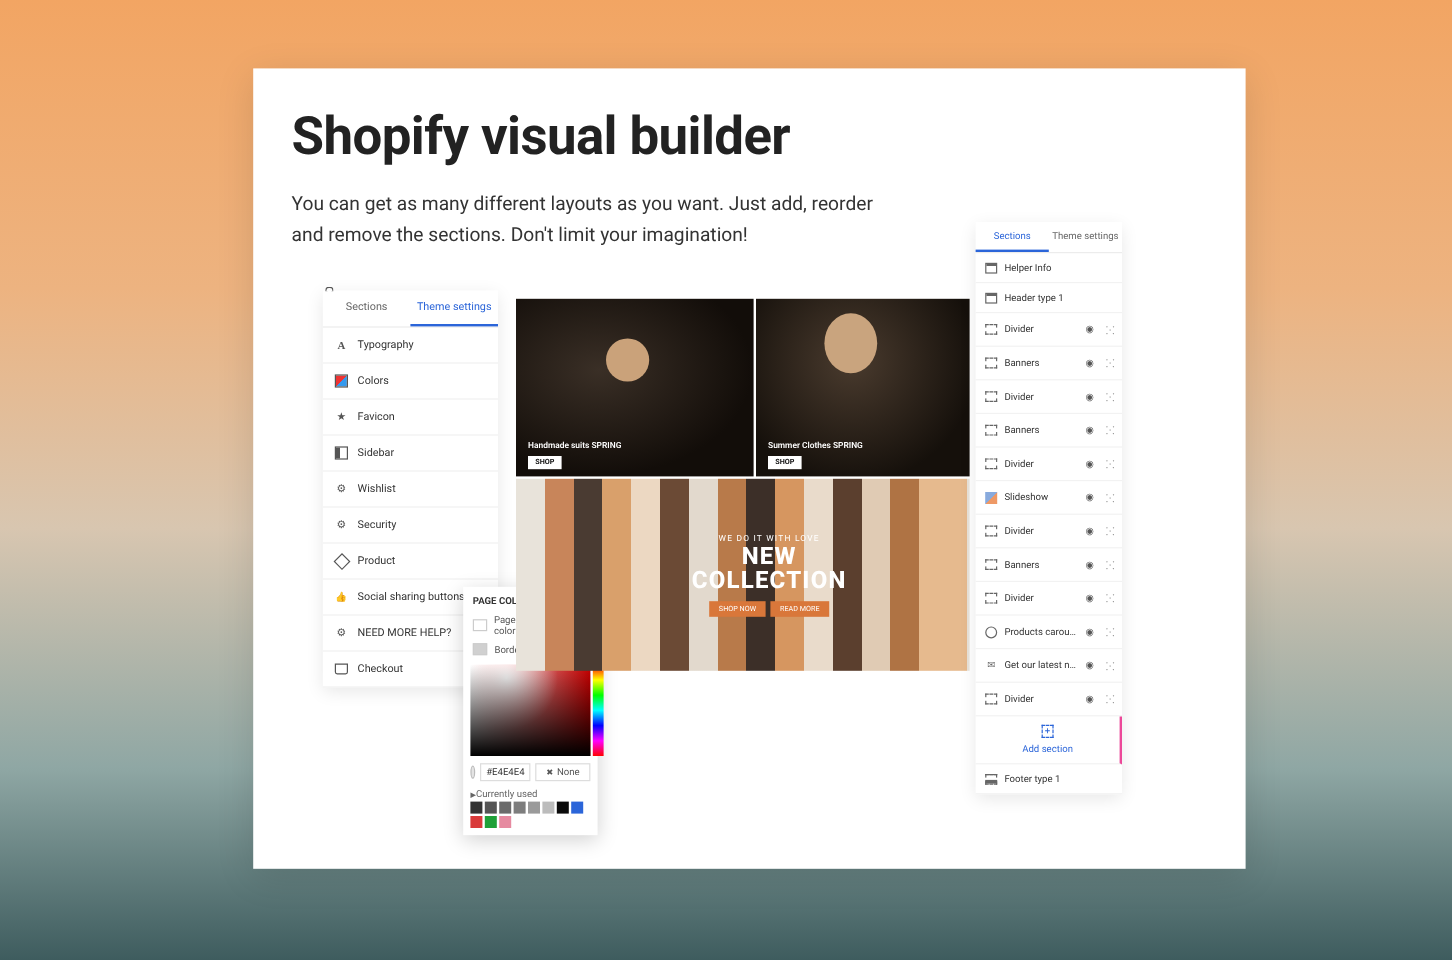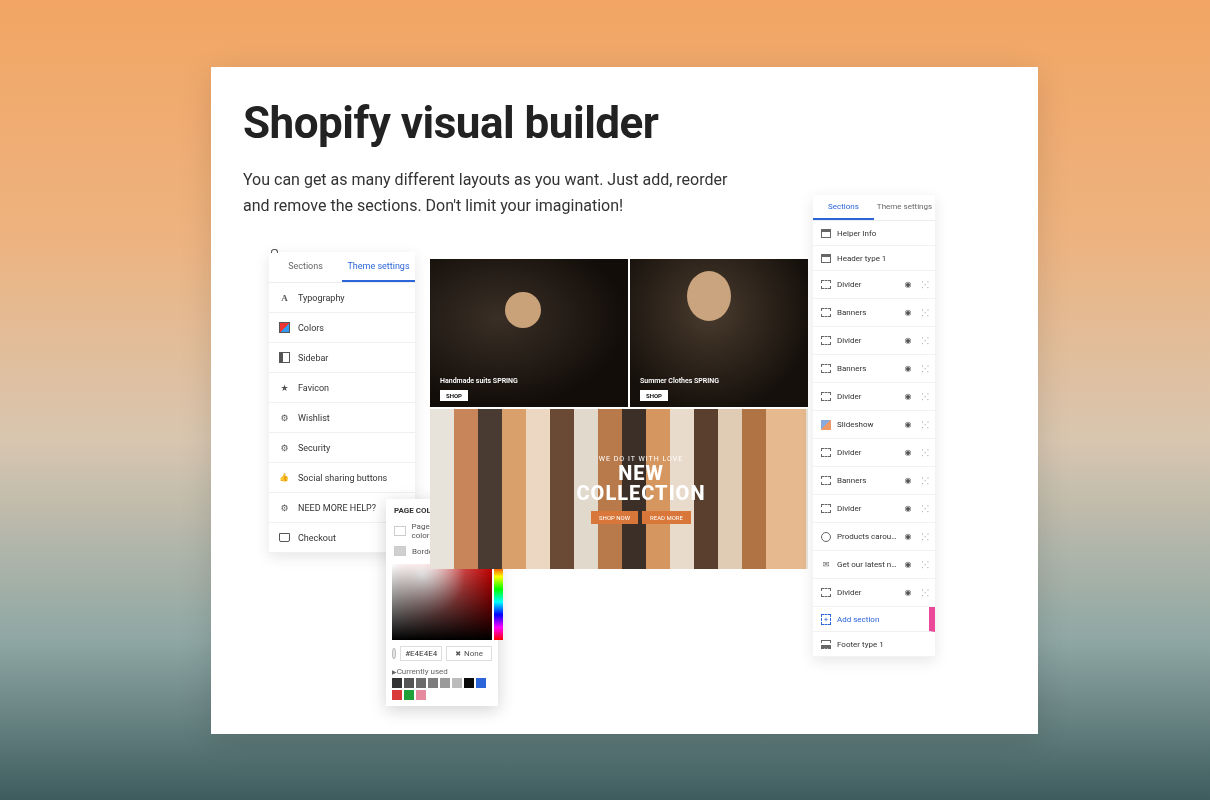--- a/index.html
+++ b/index.html
@@ -5,21 +5,21 @@
   * { box-sizing: border-box; margin: 0; padding: 0; }
   body {
     font-family: -apple-system, BlinkMacSystemFont, "Segoe UI", Roboto, Helvetica, Arial, sans-serif;
     width: 1210px; height: 800px;
     background: linear-gradient(180deg, #f2a563 0%, #edb380 30%, #d8c6b0 55%, #8fa7a4 80%, #3e5c5e 100%);
     position: relative;
     overflow: hidden;
   }
   .card {
     position: absolute;
-    left: 211px; top: 67px;
+    left: 211px; top: 57px;
     width: 827px; height: 667px;
     background: #fff;
     box-shadow: 0 6px 30px rgba(0,0,0,0.12);
   }
   .title {
     position: absolute; left: 32px; top: 30px;
     font-size: 44px; font-weight: 700; color: #222;
     letter-spacing: -0.5px;
   }
   .subtitle {
@@ -130,21 +130,21 @@
   .rp-tab.active { color:#2b65d9; border-bottom:2px solid #2b65d9;}
   .rp-row {
     display:flex; align-items:center; gap:6px;
     padding:7px 8px; border-bottom:1px solid #f2f2f2;
     color:#333; cursor:pointer;
   }
   .rp-row .ico { width:10px; height:10px; color:#666; display:inline-flex; align-items:center; justify-content:center; flex-shrink:0;}
   .rp-row .lbl { flex:1; white-space:nowrap; overflow:hidden; text-overflow:ellipsis;}
   .rp-row .eye { color:#555; font-size:8px; cursor:pointer;}
   .rp-row .grip { color:#999; font-size:9px; cursor:grab; letter-spacing:-2px; margin-left:4px;}
-  .rp-row.add { color:#2b65d9; border-right: 6px solid #ec4899;}
+  .rp-row.add { color:#2b65d9; border-right: 2px solid #ec4899; flex-direction: column;}
   .rp-row.add .ico { color:#2b65d9;}
   .rp-thumb { width:10px; height:10px; background:linear-gradient(135deg,#8ad 50%,#e96 50%); flex-shrink:0;}
 
   
   .u-type::before{content:"A";font-family:serif;font-weight:700;}
   .u-colors::before{content:"";display:block;width:9px;height:9px;border:1px solid #555;background:linear-gradient(135deg,#e33 50%,#39e 50%);}
   .u-favicon::before{content:"\2605";}
   .u-sidebar::before{content:"";display:block;width:9px;height:9px;border:1px solid #555;background:linear-gradient(90deg,#555 3px,transparent 3px);}
   .u-wish::before{content:"\2699";}
   .u-pages::before{content:"\2699";}
@@ -179,34 +179,38 @@
     <div id="left-items">
         <div class="setting-row">
           <span class="ico u-type"></span>
           <span class="lbl">Typography</span>
         </div>
         <div class="setting-row">
           <span class="ico u-colors"></span>
           <span class="lbl">Colors</span>
         </div>
         <div class="setting-row">
+          <span class="ico u-favicon"></span>
+          <span class="lbl">Favicon</span>
+        </div>
+        <div class="setting-row">
           <span class="ico u-sidebar"></span>
           <span class="lbl">Sidebar</span>
         </div>
         <div class="setting-row">
-          <span class="ico u-favicon"></span>
-          <span class="lbl">Favicon</span>
-        </div>
-        <div class="setting-row">
           <span class="ico u-wish"></span>
           <span class="lbl">Wishlist</span>
         </div>
         <div class="setting-row">
           <span class="ico u-security"></span>
           <span class="lbl">Security</span>
+        </div>
+        <div class="setting-row">
+          <span class="ico u-product"></span>
+          <span class="lbl">Product</span>
         </div>
         <div class="setting-row">
           <span class="ico u-share"></span>
           <span class="lbl">Social sharing buttons</span>
         </div>
         <div class="setting-row">
           <span class="ico u-help"></span>
           <span class="lbl">NEED MORE HELP?</span>
         </div>
         <div class="setting-row">

